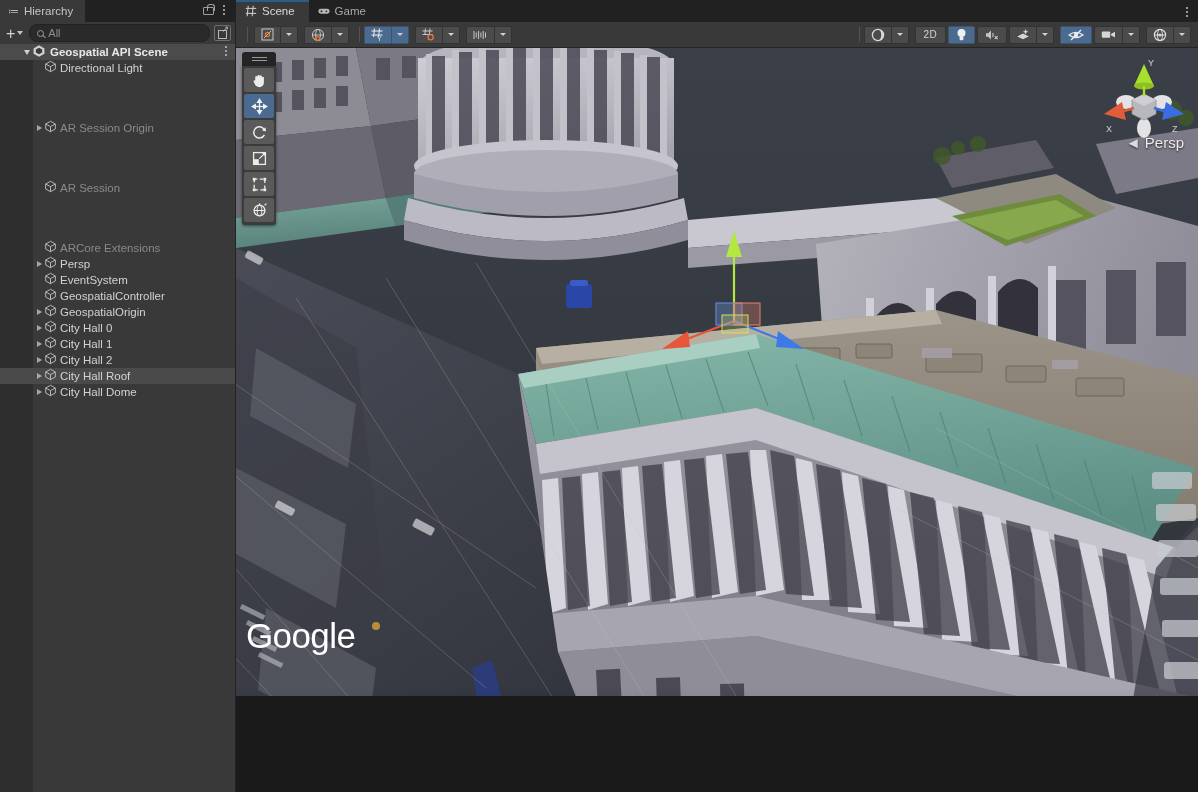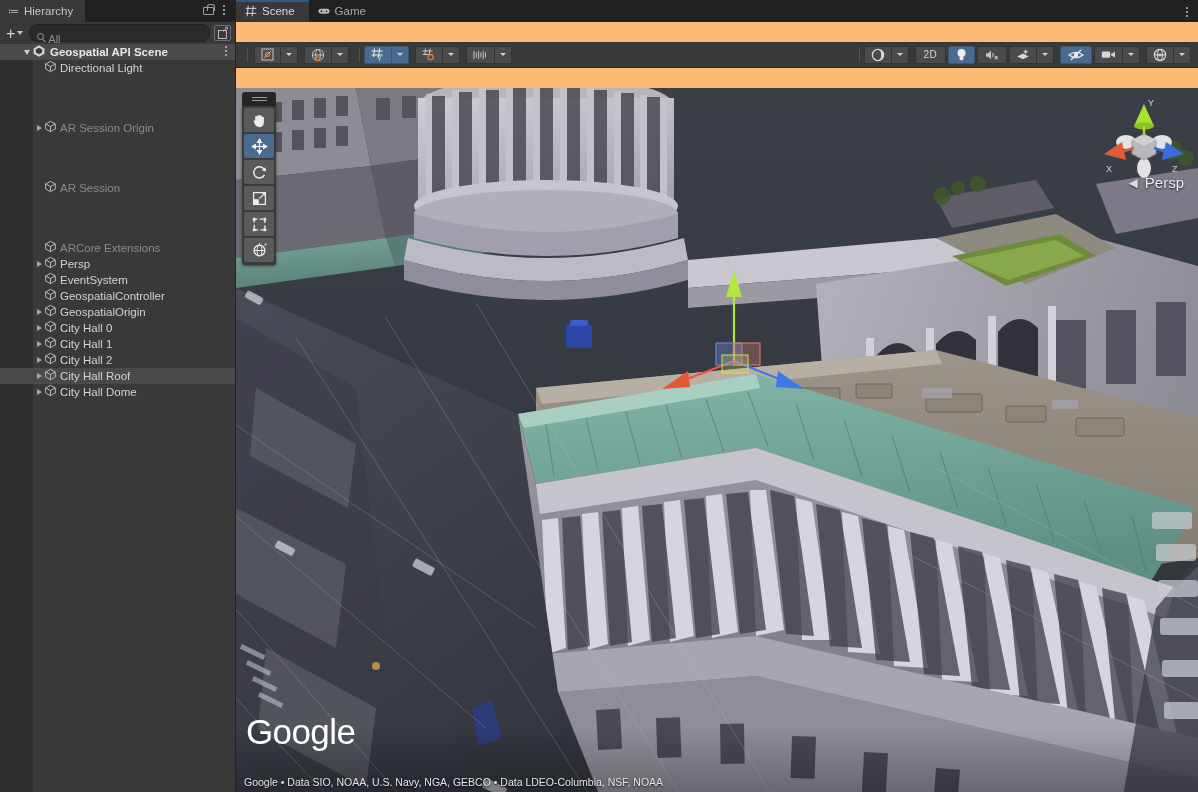--- a/index.html
+++ b/index.html
@@ -26,21 +26,21 @@
   .icon-kebab { display:flex; flex-direction:column; gap:2px; padding:2px; }
   .icon-kebab i { width:2px; height:2px; background:#c0c0c0; border-radius:50%; display:block; }
 
   .h-toolbar { height:22px; background:#393939; display:flex; align-items:center; gap:4px;
     padding:0 4px; }
   .h-add { display:flex; align-items:center; gap:2px; padding:0 2px; height:17px; }
   .h-add .plus { color:#d2d2d2; font-size:16px; line-height:13px; font-weight:400; }
   .h-add .caret { width:0; height:0; border-left:3.5px solid transparent; border-right:3.5px solid transparent;
     border-top:4px solid #c2c2c2; }
   .h-search { flex:1; height:16px; background:#2a2a2a; border:1px solid #222; border-radius:8px;
-    display:flex; align-items:flex-start; gap:4px; padding:8px 7px; }
+    display:flex; align-items:center; gap:4px; padding:8px 7px; }
   .h-search .sicon { width:7px; height:7px; border:1.3px solid #999; border-radius:50%;
     position:relative; flex:none; }
   .h-search .sicon::after { content:""; position:absolute; right:-3px; bottom:-2px; width:4px; height:1.3px;
     background:#999; transform:rotate(40deg); }
   .h-search input { flex:1; background:transparent; border:none; outline:none; color:#a3a3a3;
     font-size:11px; font-family:"Liberation Sans", sans-serif; }
   .h-search input::placeholder { color:#8f8f8f; }
   .h-winbtn { width:17px; height:16px; border:1px solid #6d6d6d; border-radius:2px; position:relative;
     flex:none; }
   .h-winbtn::before { content:""; position:absolute; left:3px; top:4px; width:7px; height:7px;
@@ -62,22 +62,22 @@
     border-bottom:3.5px solid transparent; border-left:5px solid #a8a8a8; }
   .h-row .foldout.open::after { content:""; width:0; height:0; border-left:3.5px solid transparent;
     border-right:3.5px solid transparent; border-top:5px solid #cfcfcf; }
   .h-row .go-icon { width:13px; height:13px; flex:none; margin-right:3px; }
   .h-row .go-icon svg { display:block; }
   .h-row .unity-icon { width:14px; height:14px; flex:none; margin-right:4px; }
   .h-row .lbl { line-height:16px; }
   .h-row .rowkebab { margin-left:auto; padding-right:6px; }
 
   
-  #scene { flex:1; height:792px; display:flex; flex-direction:column; background:#fdba74;
-    position:relative;gap:20px; }
+  #scene { flex:1; height:696px; display:flex; flex-direction:column; background:#fdba74;
+    position:relative; }
 
   .s-tabbar { height:22px; background:#212121; display:flex; align-items:flex-end; position:relative; }
   .s-tab { height:22px; display:flex; align-items:center; gap:5px; padding:0 14px 0 9px;
     font-size:11.5px; color:#a9a9a9; position:relative; background:transparent; }
   .s-tab.active { background:#393939; color:#d8d8d8; }
   .s-tab.active::before { content:""; position:absolute; left:0; right:0; top:0; height:2px;
     background:#2c5d87; }
   .s-tab .tabicon { width:12px; height:12px; display:block; }
   .s-tabbar-right { margin-left:auto; display:flex; align-items:center; padding:0 8px 3px 0; }
 
@@ -948,16 +948,15 @@
         <text x="74" y="74" font-size="9" fill="#cfcfcf" font-family="Liberation Sans">Z</text>
       </svg>
       <div class="persp-label">
         <span style="opacity:.85;">◄</span>
         <span>Persp</span>
       </div>
 
       <svg class="g-logo" width="118" height="40" viewBox="0 0 118 40">
         <text x="0" y="30" font-size="35" fill="#ffffff" font-family="Liberation Sans" letter-spacing="-0.6">Google</text>
       </svg>
-      <div class="g-attrib">Google • Data SIO, NOAA, U.S. Navy, NGA, GEBCO • Data LDEO-Columbia, NSF, NOAA</div>
     </div>
   </div>
 </div>
 
 </body></html>

